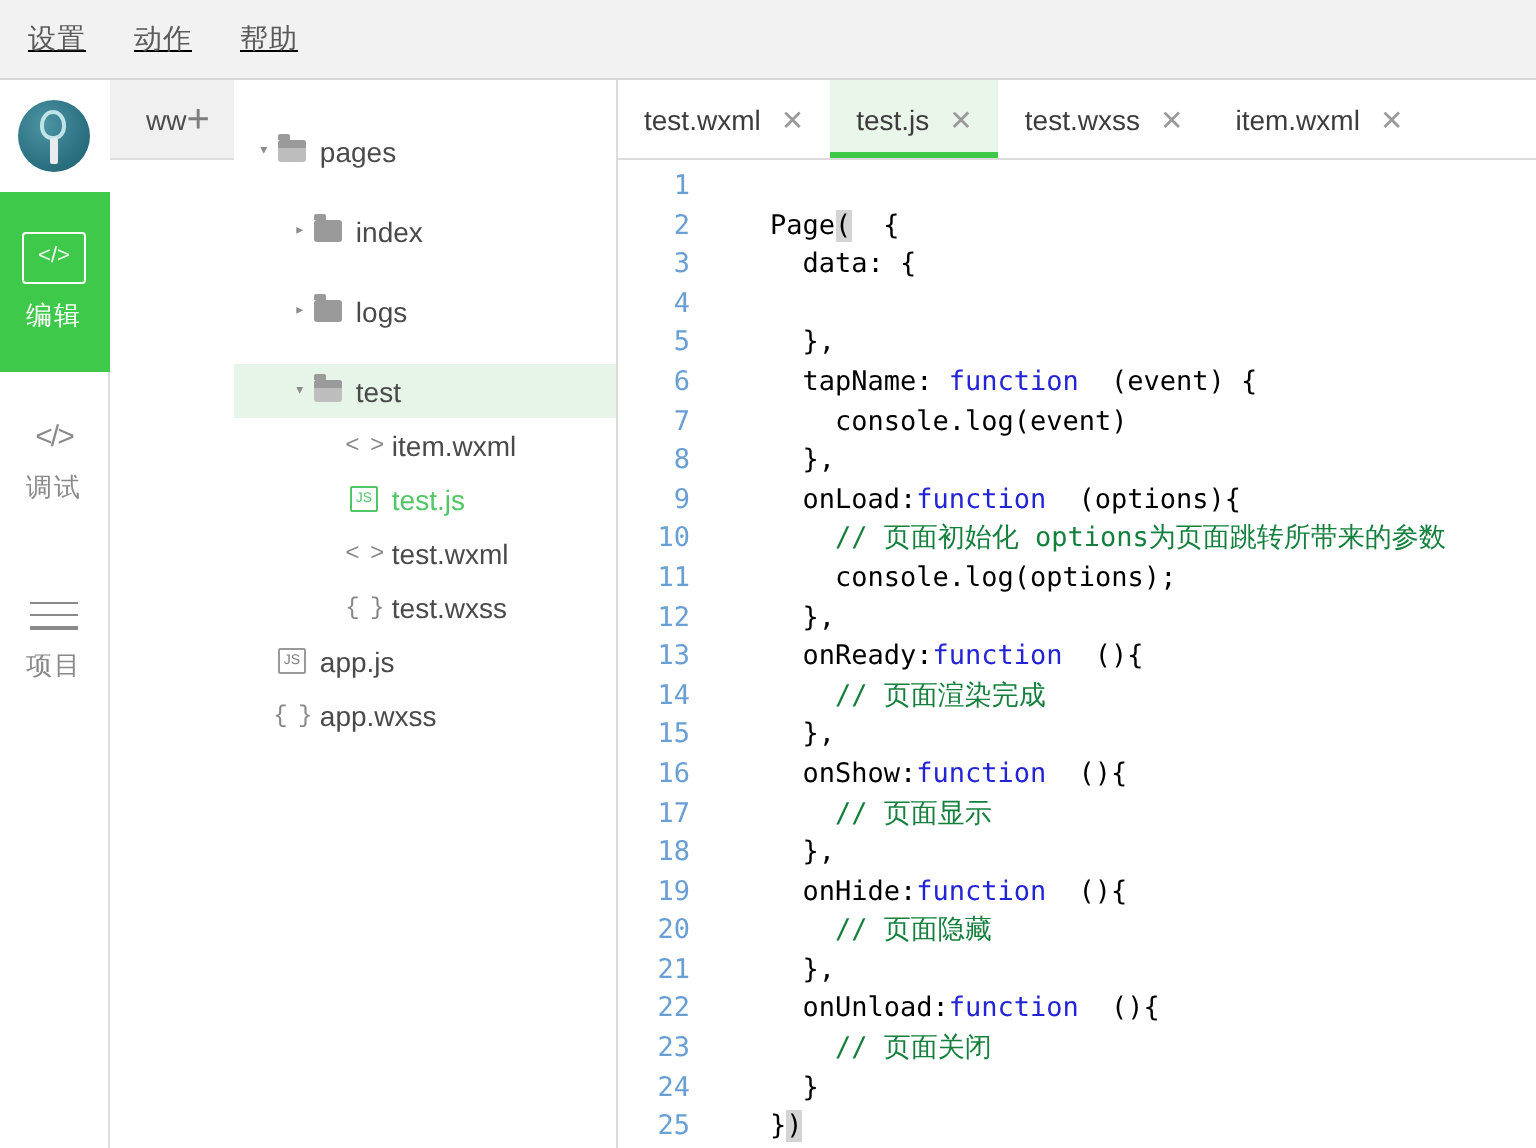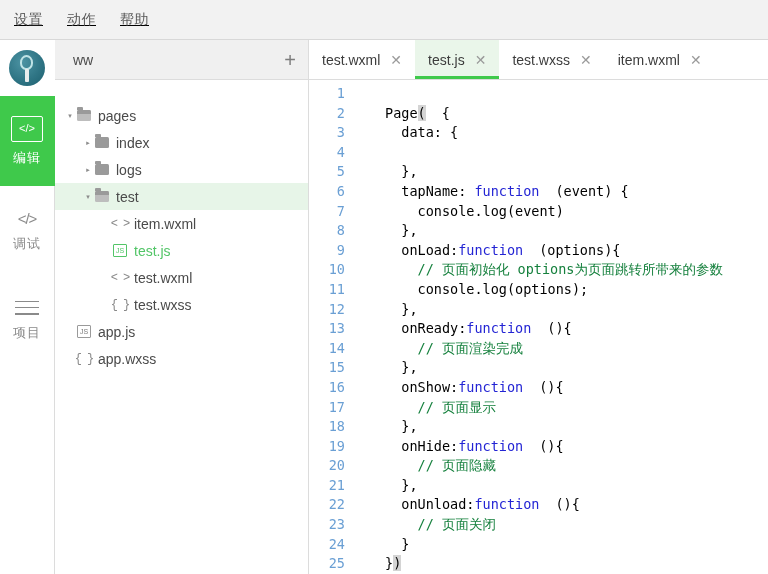--- a/index.html
+++ b/index.html
@@ -155,21 +155,21 @@
     letter-spacing: 1px;
   }
 
   
   .explorer {
     width: 254px;
     min-width: 254px;
     background: #ffffff;
     border-right: 1px solid #dcdcdc;
     display: flex;
-    flex-direction: column;
+    flex-direction: row;
     box-sizing: border-box;
   }
   .explorer-header {
     height: 40px;
     min-height: 40px;
     background: #f0f0f0;
     border-bottom: 1px solid #dcdcdc;
     display: flex;
     align-items: center;
     justify-content: space-between;
@@ -289,21 +289,21 @@
     border-radius: 1px;
     font-family: "Liberation Sans", sans-serif;
     letter-spacing: 0px;
   }
   .badge.js-active {
     border-color: #52c567;
     color: #52c567;
   }
 
   .indent-0 { padding-left: 10px; }
-  .indent-1 { padding-left: 28px; }
+  .indent-1 { padding-left: 28px; margin-top: 13px; }
   .indent-2 { padding-left: 46px; }
 
   
   .editor {
     flex: 1;
     display: flex;
     flex-direction: column;
     min-width: 0;
     background: #ffffff;
   }

